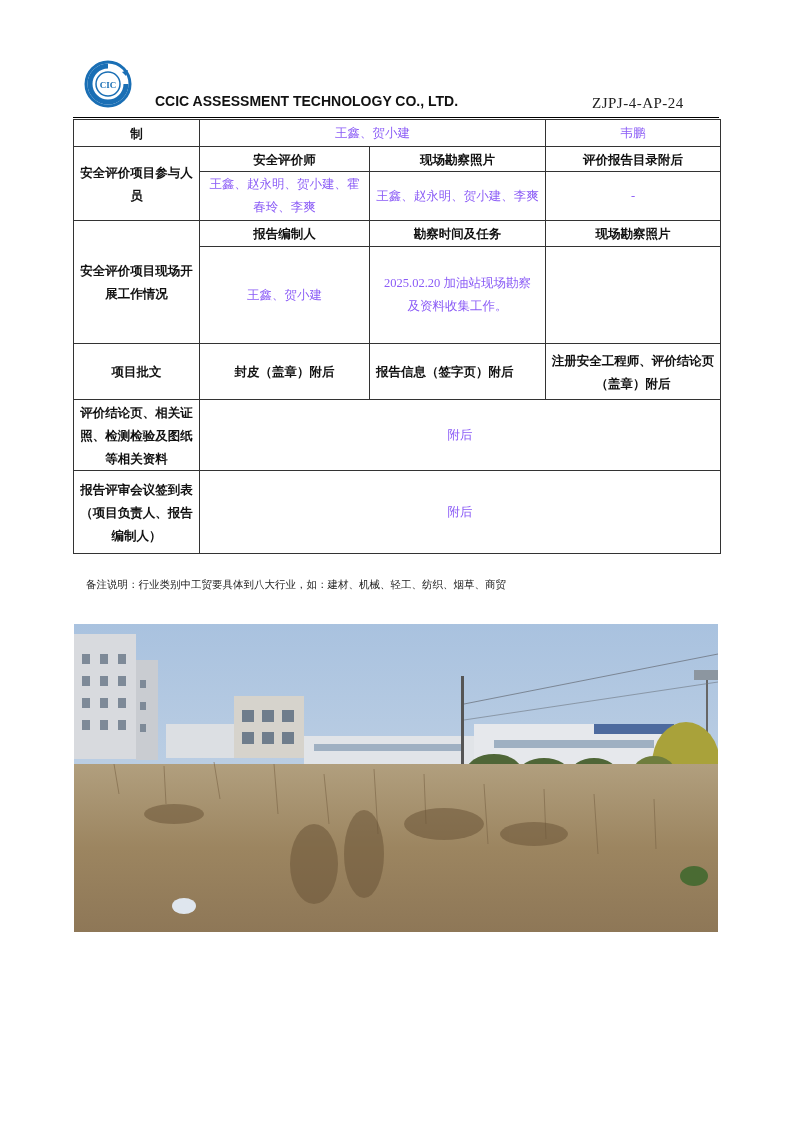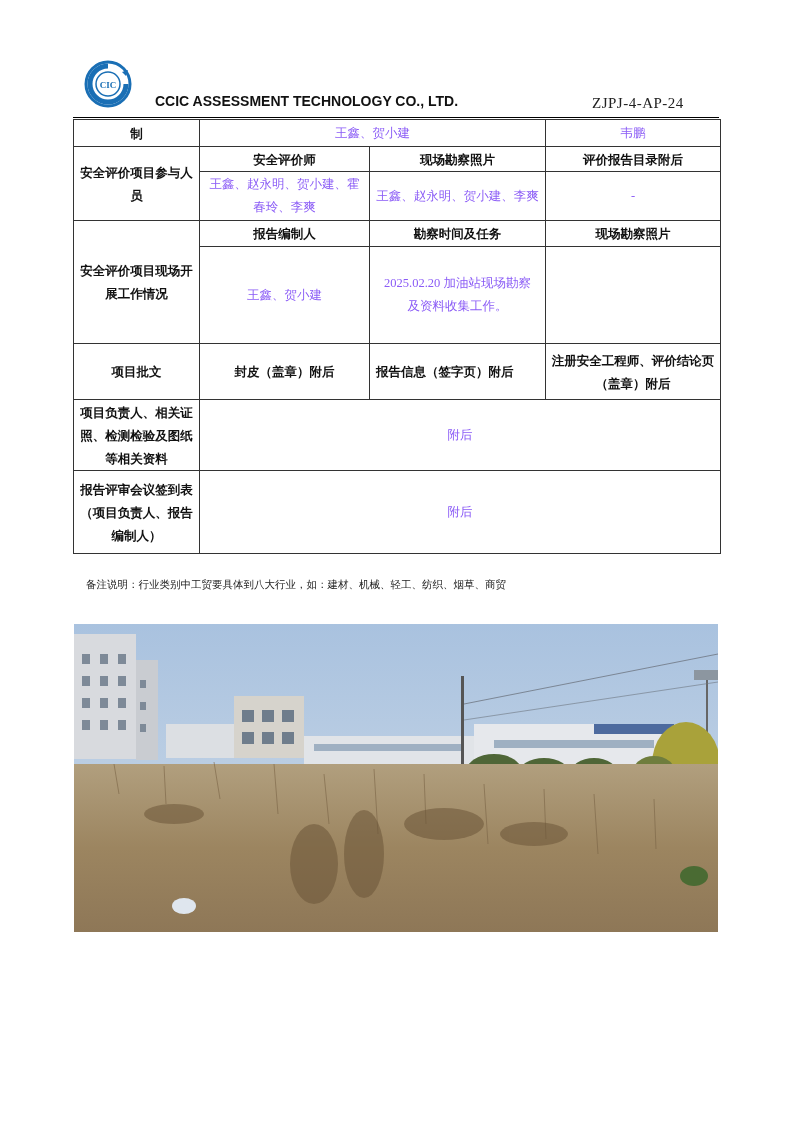--- a/index.html
+++ b/index.html
@@ -71,21 +71,21 @@
     <td class="light" style="padding:0 10px">2025.02.20 加油站现场勘察及资料收集工作。</td>
     <td></td>
   </tr>
   <tr style="height:56px">
     <td class="b">项目批文</td>
     <td class="b">封皮（盖章）附后</td>
     <td class="b left-text">报告信息（签字页）附后</td>
     <td class="b">注册安全工程师、评价结论页（盖章）附后</td>
   </tr>
   <tr style="height:71px">
-    <td class="b">项目负责人、相关证照、检测检验及图纸等相关资料</td>
+    <td class="b">评价结论页、相关证照、检测检验及图纸等相关资料</td>
     <td colspan="3" class="light">附后</td>
   </tr>
   <tr style="height:83px">
     <td class="b">报告评审会议签到表（项目负责人、报告编制人）</td>
     <td colspan="3" class="light">附后</td>
   </tr>
 </tbody>
   </table>
 
 <div class="note">备注说明：行业类别中工贸要具体到八大行业，如：建材、机械、轻工、纺织、烟草、商贸</div>

